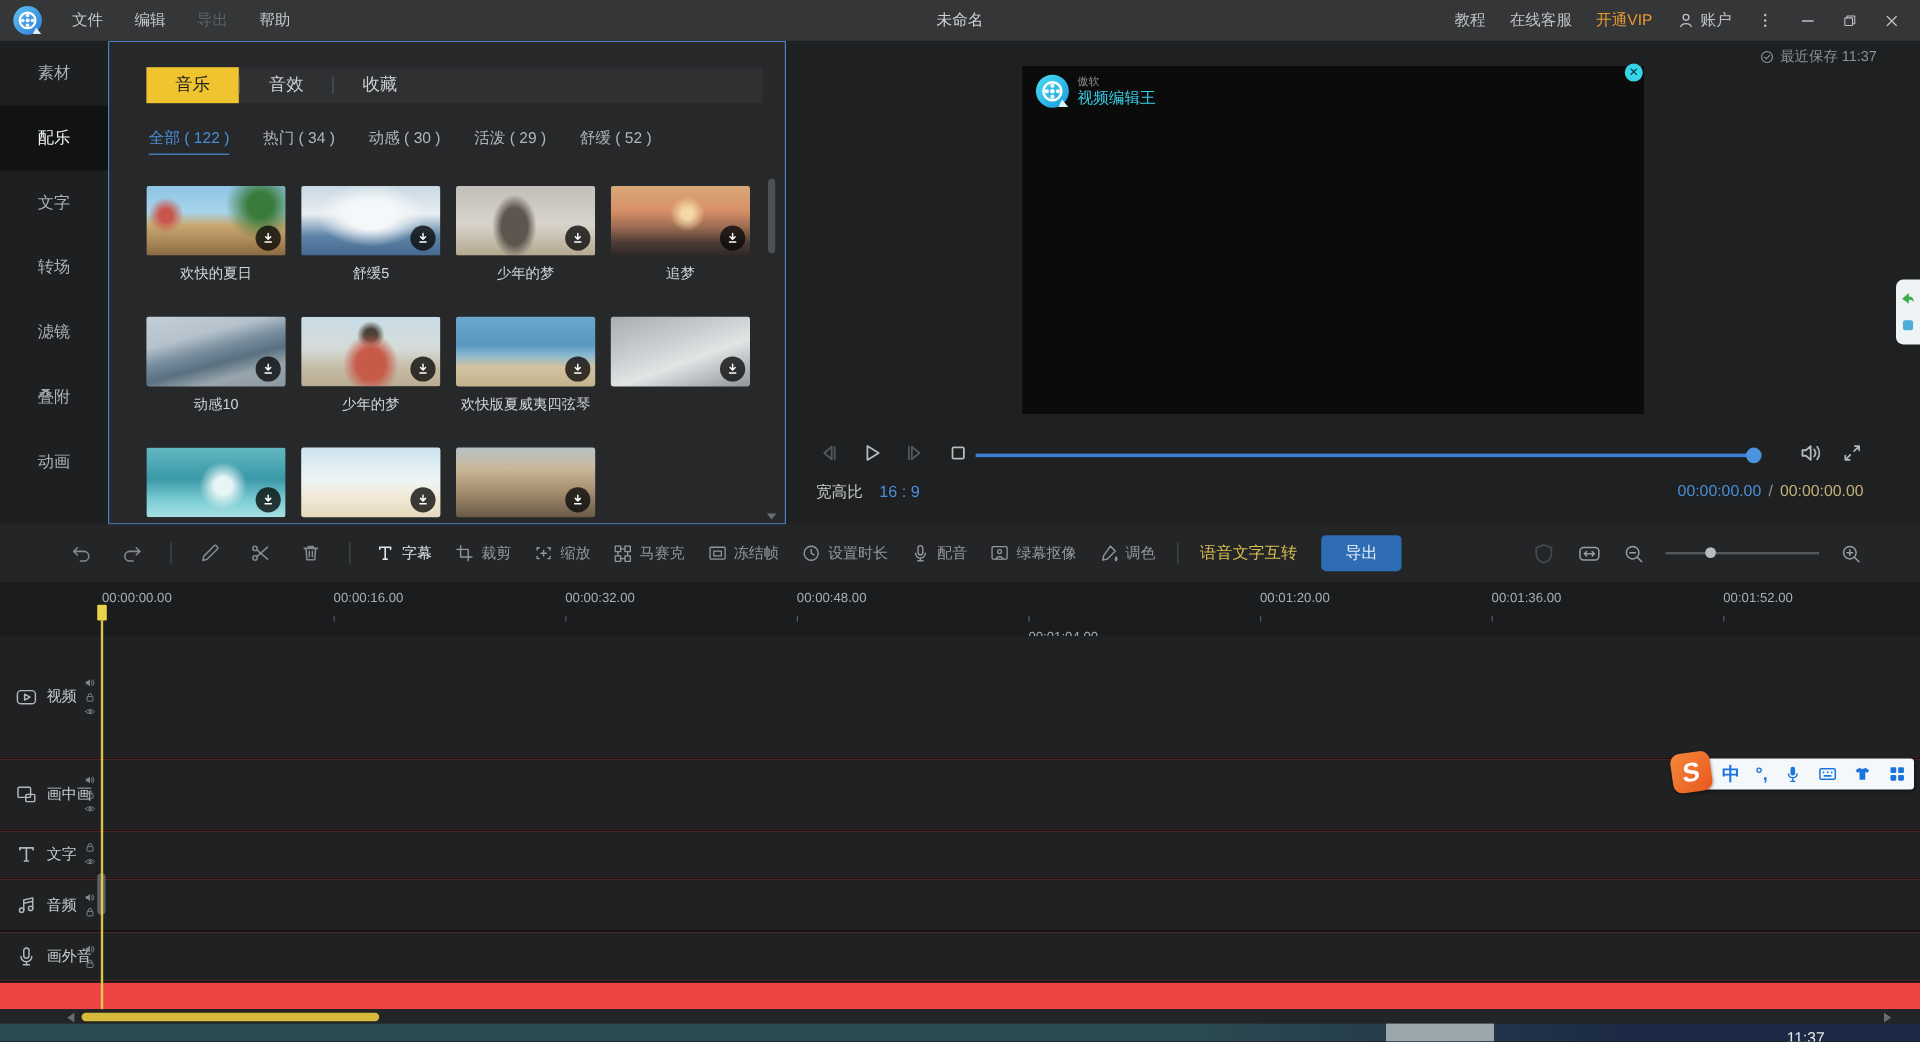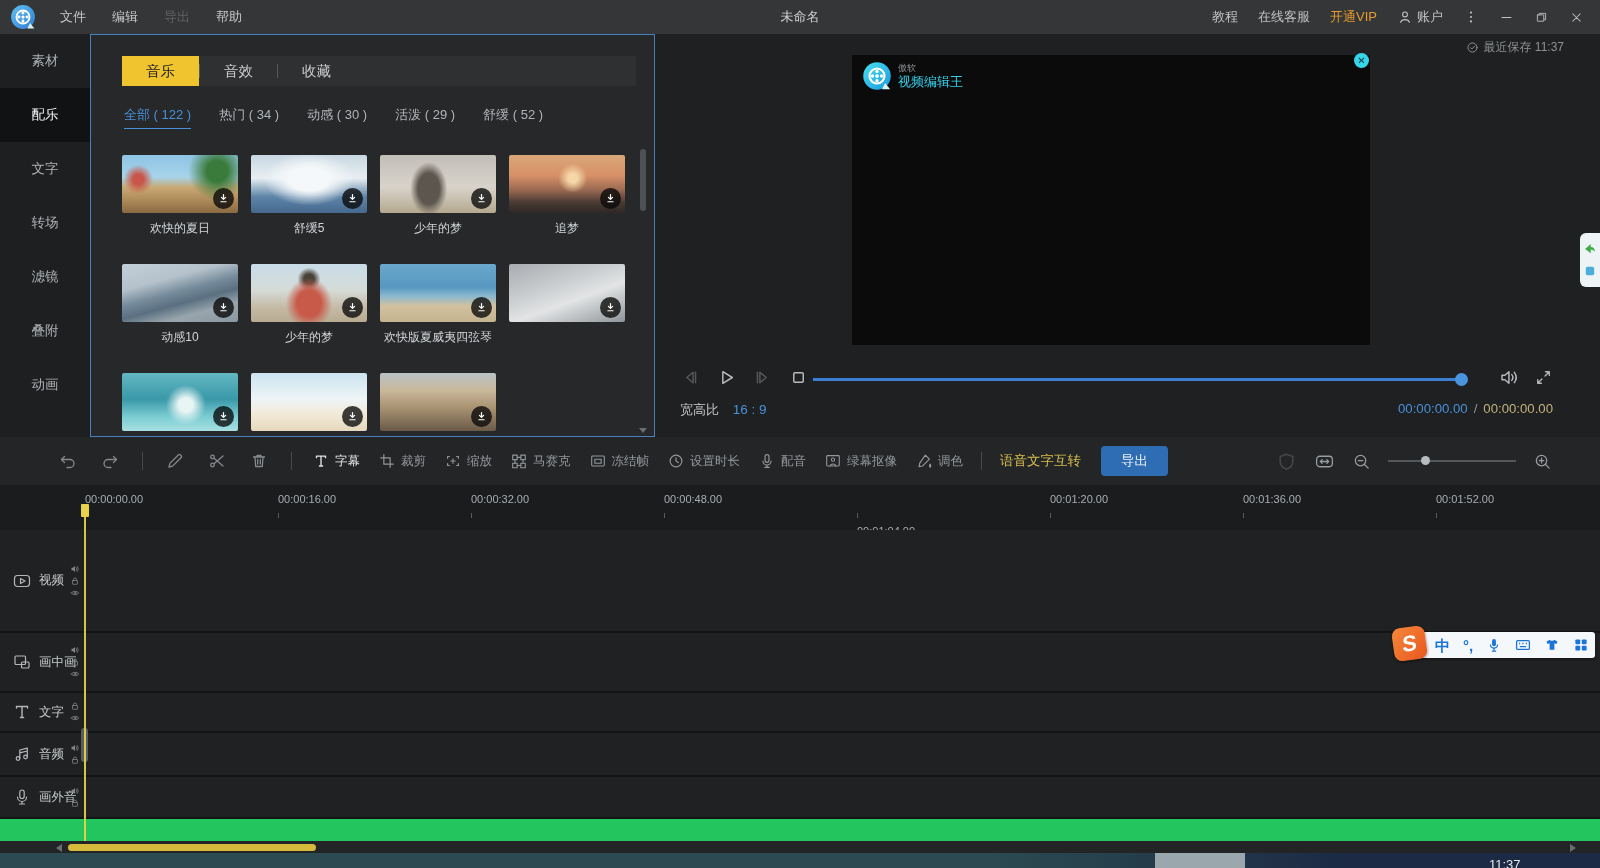--- a/index.html
+++ b/index.html
@@ -102,21 +102,21 @@
 .tr-ic{width:21px;height:21px;display:inline-block;color:#9a9da0}
 .tr-ic.sm{width:19px;height:19px}
 .tr-ic.shield{color:#44474a}
 .zslider{position:relative;width:128px;height:2px;background:#55585b}
 .zhandle{position:absolute;left:26%;top:-4px;width:9px;height:9px;border-radius:50%;background:#b8bbbe}
 
 
 .ruler{position:absolute;left:0;top:485px;width:1600px;height:45px;background:#1a1c1e}
 .ruler-label{position:absolute;top:8px;font-size:11px;color:#a9adb0;white-space:nowrap}
 .ruler-tick{position:absolute;top:28px;width:1px;height:5px;background:#5a5d60}
-.tracks{position:absolute;left:0;top:530px;width:1600px;height:311px;background:#22c55e}
+.tracks{position:absolute;left:0;top:530px;width:1600px;height:311px;background:#ef4444}
 .track{display:flex;border-bottom:2px solid #131415}
 .track-0{height:103px}.track-1{height:60px}.track-2{height:40px}.track-3{height:44px}.track-4{height:42px}
 .track-header{width:85px;position:relative;display:flex;align-items:center;padding-left:12px;background:#1f2122;border-right:1px solid #101112}
 .track-icon{width:20px;height:20px;color:#b5b8bb}
 .track-label{margin-left:7px;font-size:12.5px;color:#c8cbcd;white-space:nowrap}
 .minis{position:absolute;right:4px;top:50%;transform:translateY(-50%);display:flex;flex-direction:column;gap:2px;align-items:center}
 .mini{width:10px;height:10px;color:#83868a}
 .track-lane{flex:1;background:#1f2122}
 .track-scroll-handle{position:absolute;left:81px;top:728px;width:7px;height:34px;border-radius:3px;background:#5b5e61;z-index:4}
 

